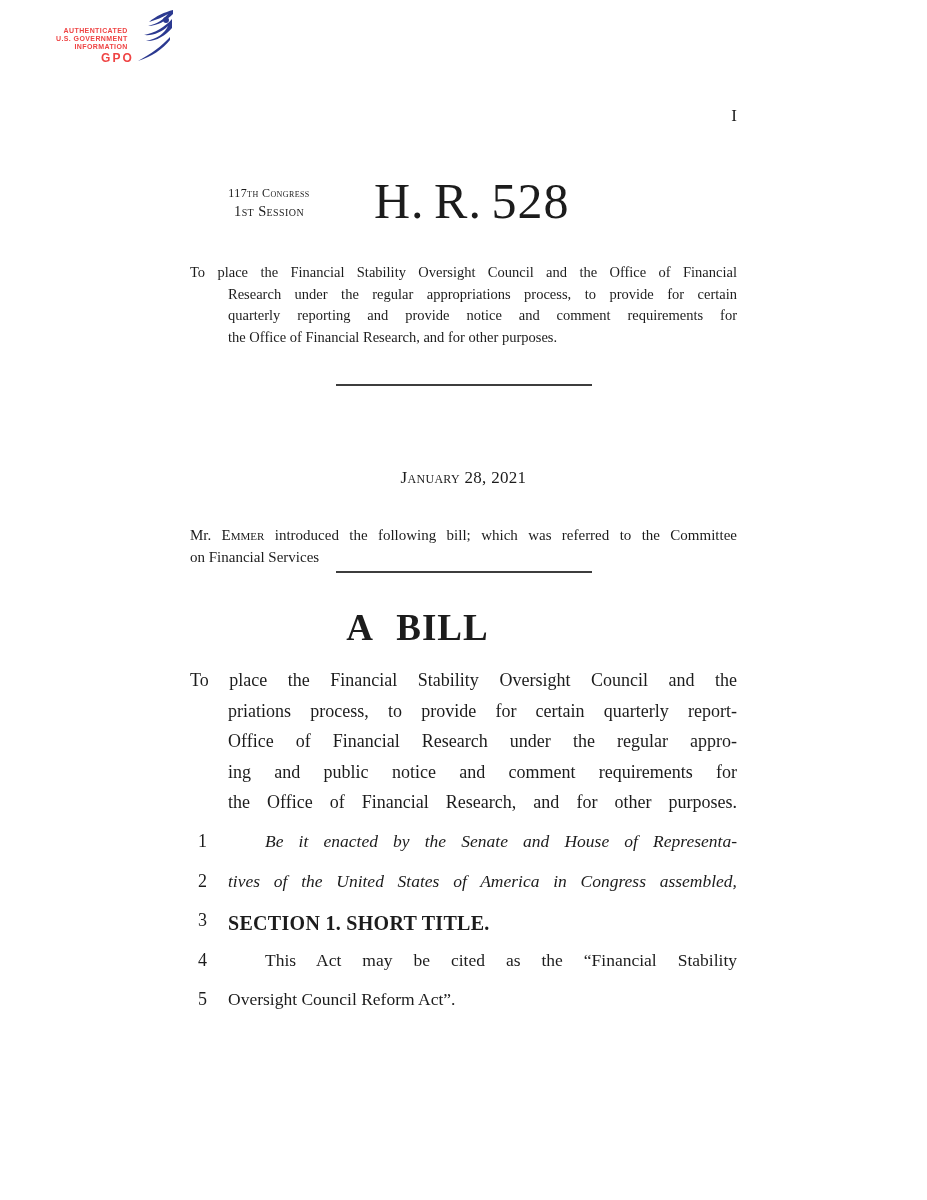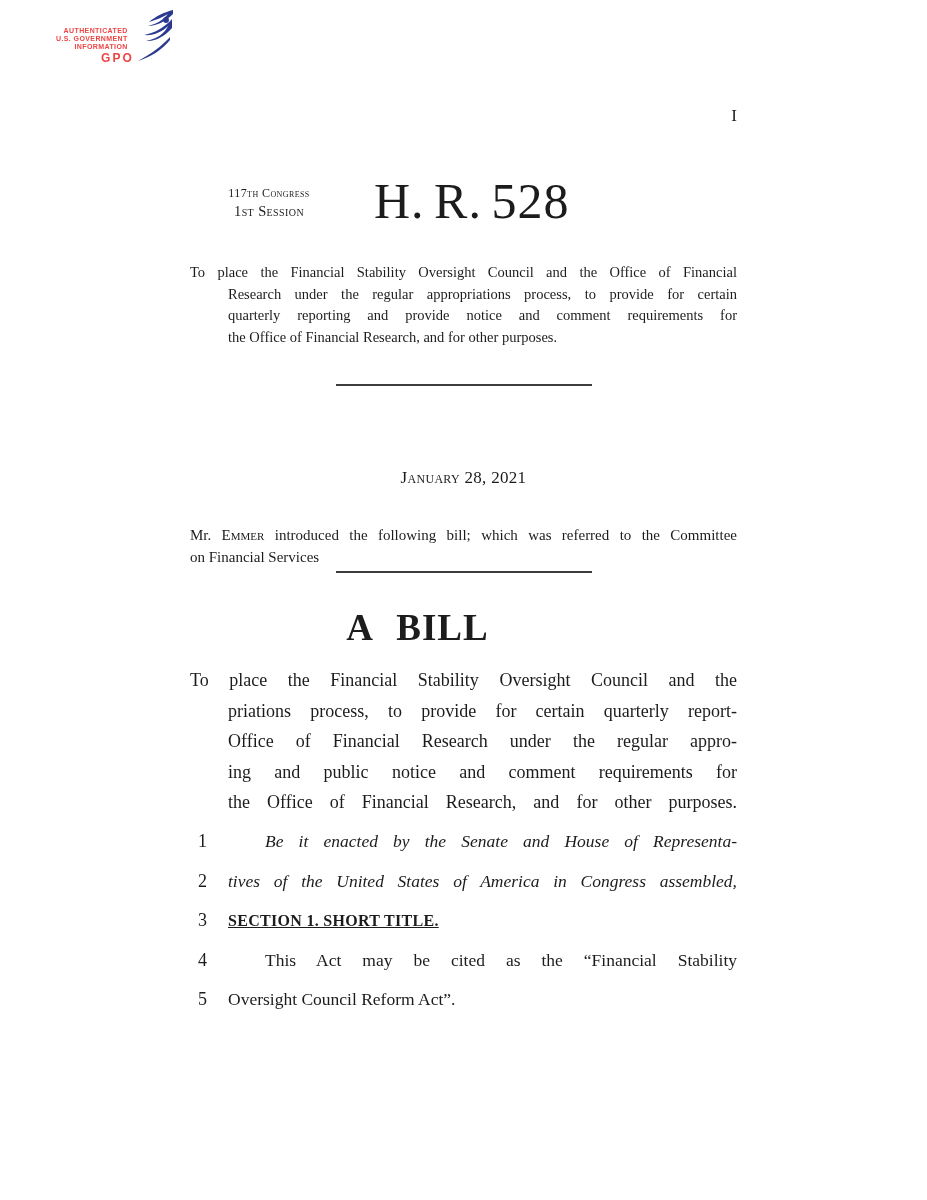--- a/index.html
+++ b/index.html
@@ -175,21 +175,21 @@
     font-size: 18px;
   }
   .body-row .line-text {
     position: absolute;
     left: 38px; top: 0;
     width: 509px;
   }
   .body-row .line-text.ital { font-style: italic; }
   .body-row .line-text.indent { text-indent: 37px; }
   .body-row .line-text.jfy { text-align: justify; text-align-last: justify; }
-  .body-row .line-text.sect { font-weight: bold; font-size: 16px; letter-spacing: 0.3px; padding-top: 2px; text-decoration: underline; }
+  .body-row .line-text.sect { font-weight: bold; font-size: 20px; letter-spacing: 0.3px; padding-top: 2px; }
 </style>
 </head>
 <body>
 
 <div class="page">
 
   <div class="gpo-logo">
     <div class="gpo-text">
       <div>AUTHENTICATED</div>
       <div>U.S. GOVERNMENT</div>

